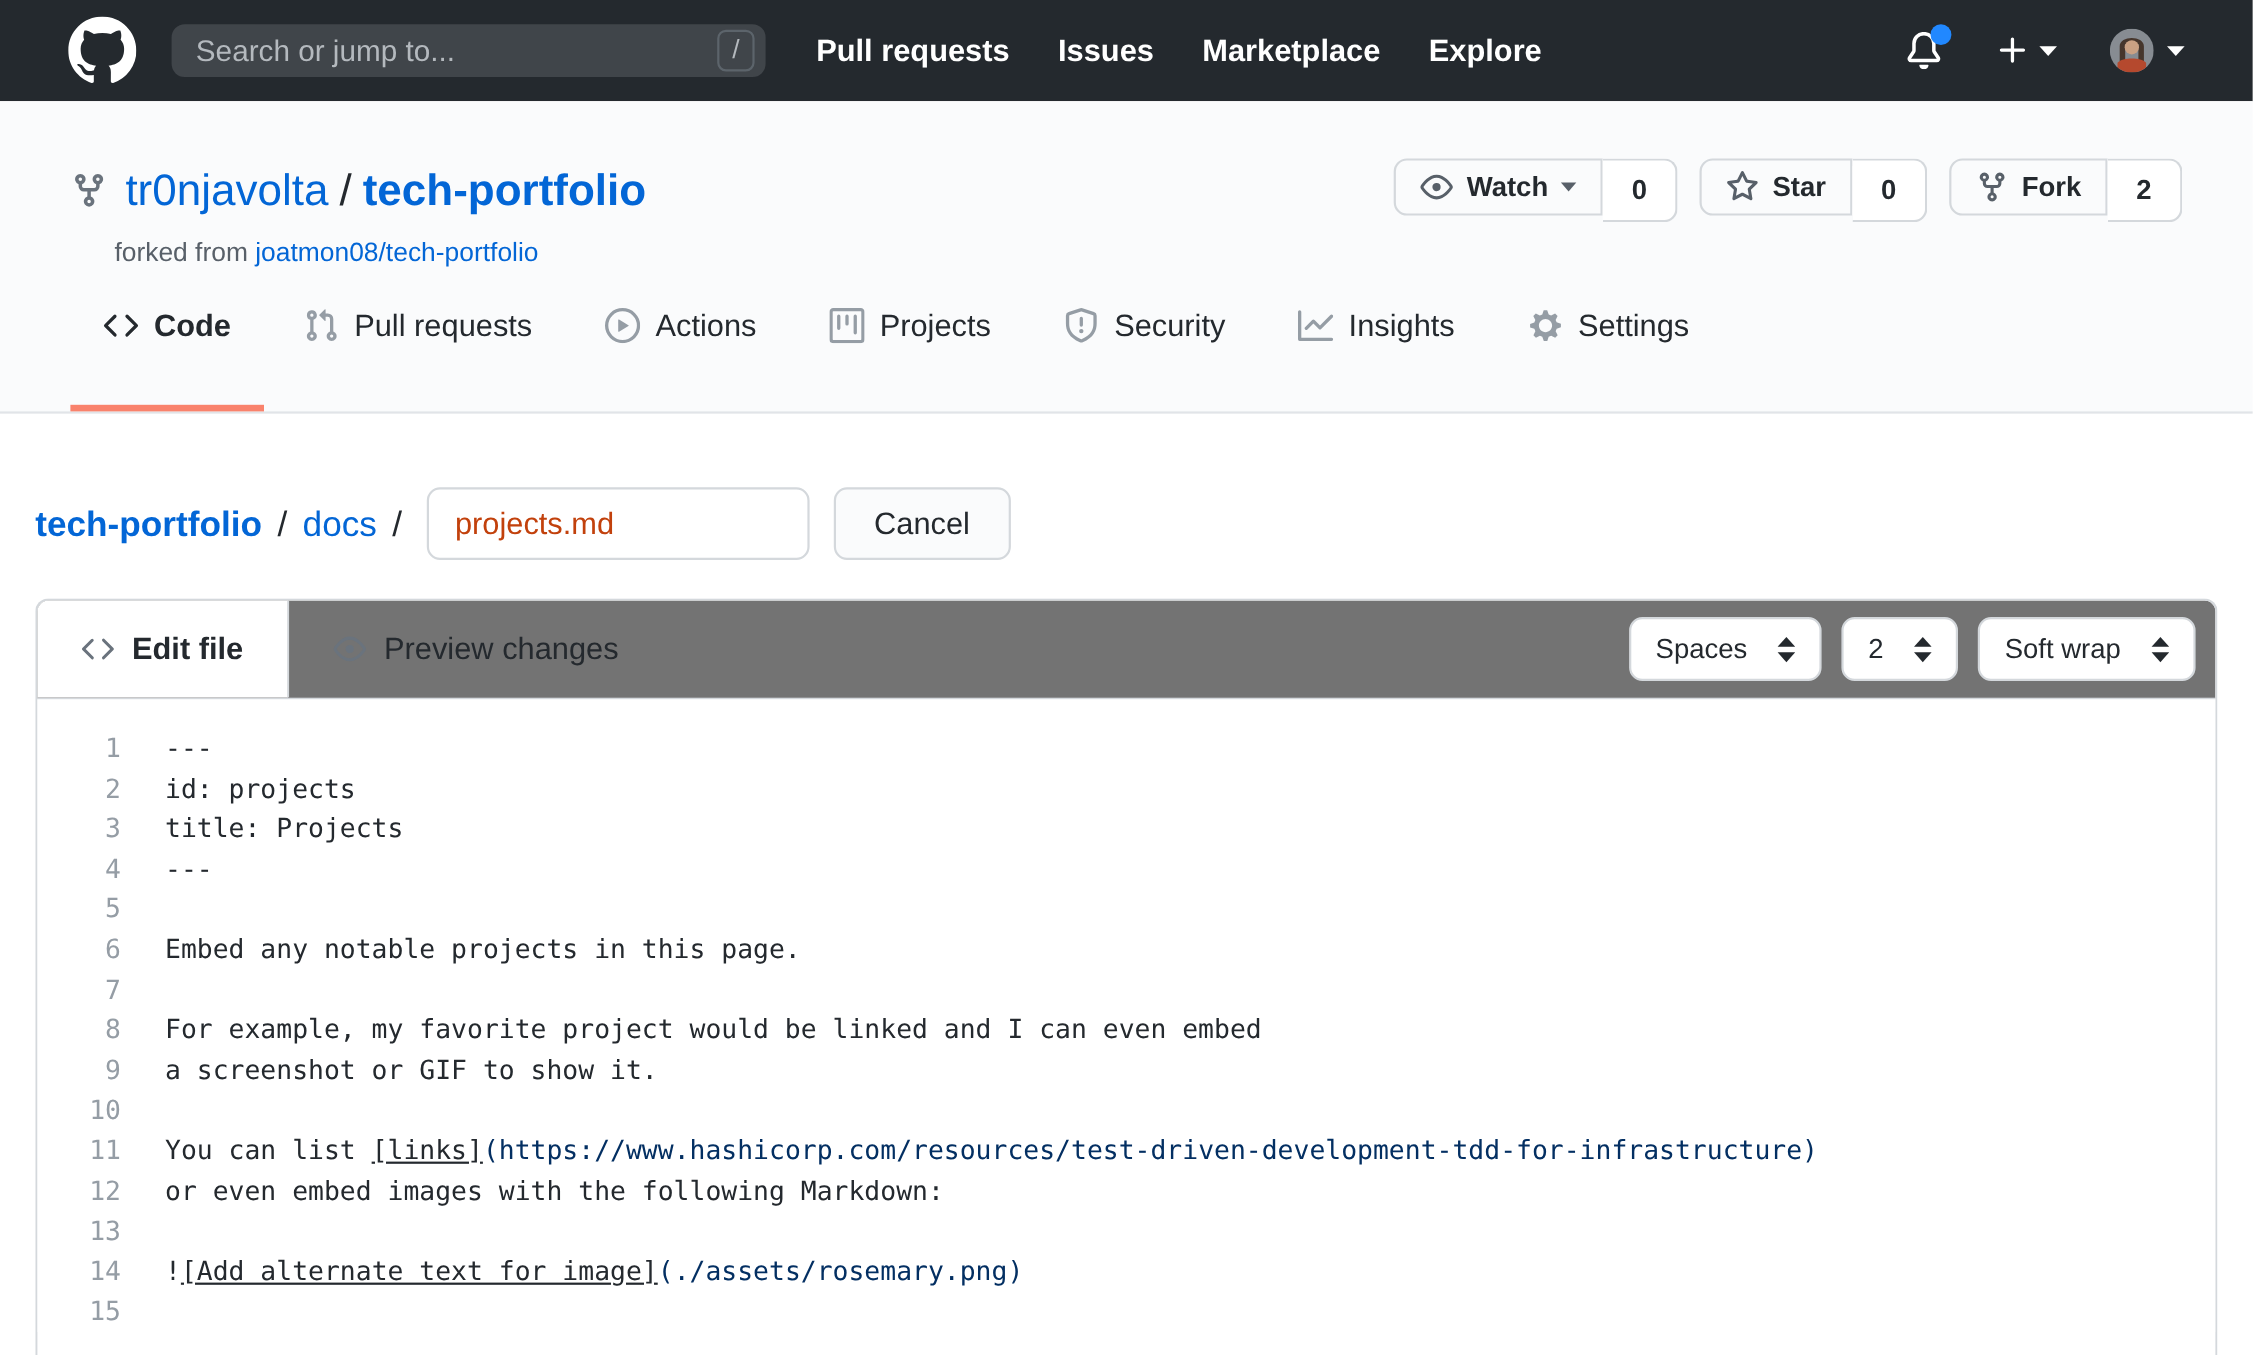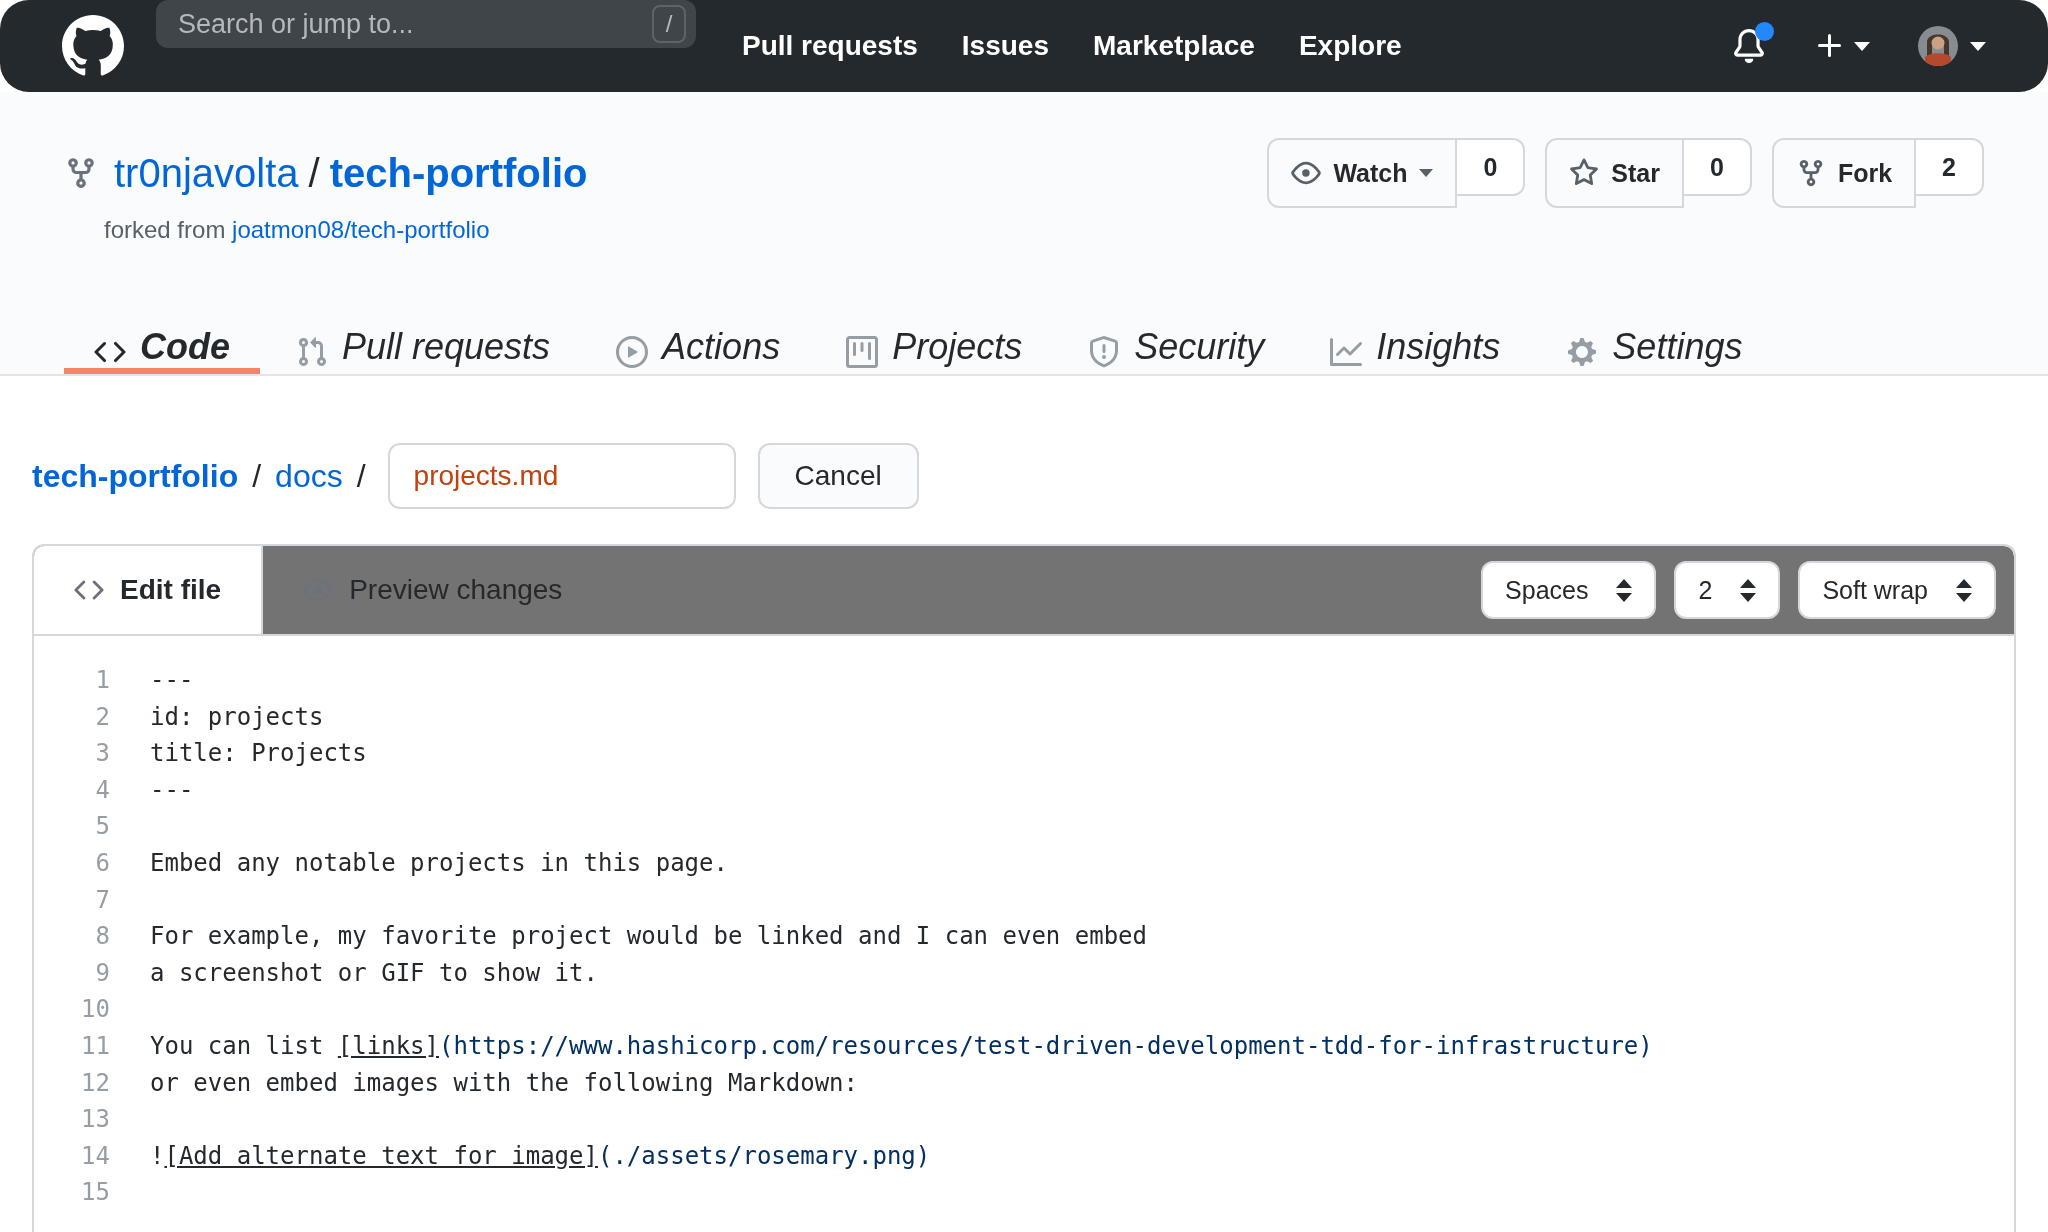--- a/index.html
+++ b/index.html
@@ -8,21 +8,21 @@
     width:2048px; height:1232px; overflow:hidden;
     background:#fff;
     font-family:"Liberation Sans","DejaVu Sans",sans-serif;
     color:#24292e;
   }
   .octicon { fill:currentColor; flex:none; }
 
   
   .gh-header {
     height:92px; background:var(--header-bg,#24292e);
-    display:flex; padding:0 62px;border-radius:29px;
+    display:flex; align-items:center; padding:0 62px;
   }
   .gh-logo { color:#fff; display:flex; align-items:center; margin-right:32px; cursor:pointer; }
   .searchbox {
     width:540px; height:48px; background:#40454a; border-radius:12px;
     display:flex; align-items:center; margin-right:46px;
   }
   .searchbox input {
     flex:1; min-width:0; background:transparent; border:0; outline:none;
     color:#e6e8ea; font-size:27px; padding:0 0 0 22px;
     font-family:"Liberation Sans","DejaVu Sans",sans-serif;
@@ -59,40 +59,40 @@
   .repo-title-row { display:flex; align-items:center; height:58px; }
   .repo-fork-ic { color:#6a737d; margin-right:16px; display:flex; }
   .repo-title { font-size:40px; }
   .repo-title a { color:var(--link,#0366d6); text-decoration:none; cursor:pointer; }
   .repo-title .owner { font-weight:400; }
   .repo-title .rname { font-weight:bold; }
   .repo-title .sep { color:#24292e; margin:0 10px; font-weight:400; }
   .repo-actions { margin-left:auto; display:flex; }
   .action-group { display:flex; margin-left:20px; }
   .action-btn {
-    display:flex; align-items:center; height:70px; padding:13px 22px;
+    display:flex; align-items:center; height:52px; padding:13px 22px;
     background:#fafbfc; border:2px solid #d4d8dc; border-radius:12px 0 0 12px;
     font-size:25px; font-weight:600; color:#24292e; cursor:pointer;
     font-family:inherit;
   }
   .action-btn .octicon { color:#586069; margin-right:12px; }
   .action-btn .caret { border-left-width:7px; border-right-width:7px; border-top-width:8px; color:#586069; margin-left:12px; }
   .action-count {
     display:flex; align-items:center; height:58px; padding:0 26px;
     background:#fff; border:2px solid #d4d8dc; border-left:0; border-radius:0 12px 12px 0;
     font-size:25px; font-weight:600; color:#24292e; text-decoration:none; cursor:pointer;
   }
   .forked-line { margin-top:14px; font-size:24px; color:#586069;margin-left:40px; }
   .forked-line a { color:var(--link,#0366d6); text-decoration:none; cursor:pointer; }
 
   .repo-tabs { display:flex; margin-top:36px; }
   .repo-tab {
-    display:flex; align-items:flex-end; padding:0 30px; height:94px;
-    font-size:36px; color:#24292e; border-bottom:6px solid transparent;
-    text-decoration:none; cursor:pointer; margin-right:6px; white-space:nowrap;font-style:italic;
+    display:flex; align-items:flex-start; padding:0 30px; height:94px;
+    font-size:28px; color:#24292e; border-bottom:6px solid transparent;
+    text-decoration:none; cursor:pointer; margin-right:6px; white-space:nowrap;
   }
   .repo-tab .octicon { color:#959da5; margin-right:14px; }
   .repo-tab.active { font-weight:bold; border-bottom-color:var(--tab-underline,#f9826c); }
   .repo-tab.active .octicon { color:#24292e; }
 
   
   .breadcrumb-row { display:flex; align-items:center; margin:66px 32px 0 32px; height:68px; }
   .crumb { font-size:32px; color:var(--link,#0366d6); text-decoration:none; cursor:pointer; }
   .crumb.bold { font-weight:bold; }
   .crumb-sep { color:#24292e; margin:0 14px; font-size:32px; }

